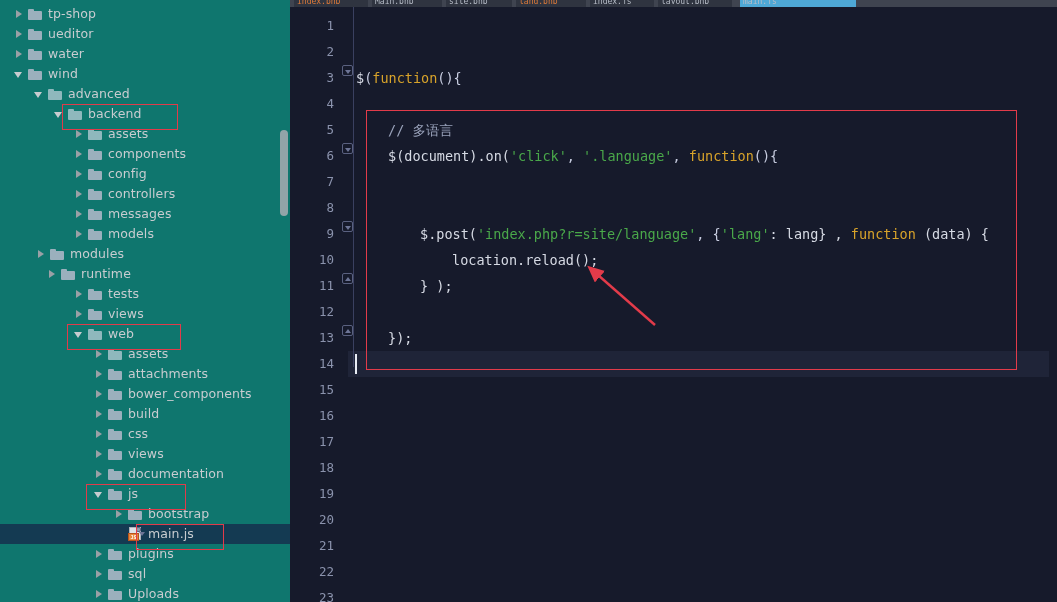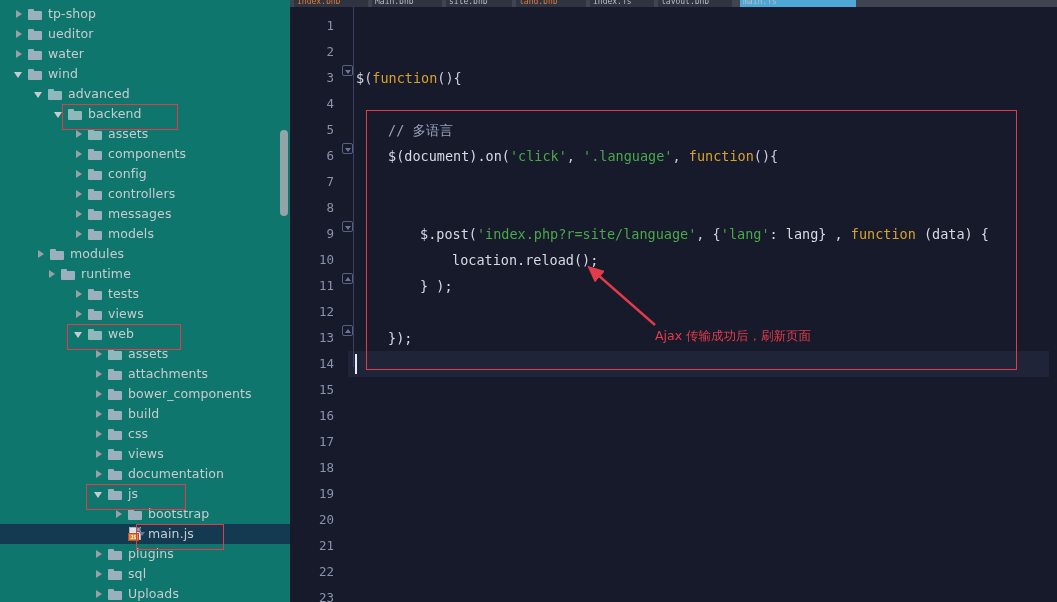--- a/index.html
+++ b/index.html
@@ -431,21 +431,20 @@
 
     <svg id="arrow" width="767" height="602">
       <defs>
         <marker id="ah" markerWidth="7" markerHeight="7" refX="5.5" refY="3.2" orient="auto">
           <path d="M0,0 L7,3.2 L0,6.4 z" fill="#e23b4a"></path>
         </marker>
       </defs>
       <line id="arrow-line" stroke="#e23b4a" stroke-width="2.4" marker-end="url(#ah)" x1="365" y1="325" x2="300" y2="268"></line>
     </svg>
 
-    <div id="annot" style="left: 365px; top: 328px;">Ajax 传输成功后，刷新页面</div>
     <div id="right-edge"></div>
   <div class="fold" style="top: 65px;"></div>
       <div class="fold" style="top: 143px;"></div>
       <div class="fold" style="top: 221px;"></div>
       <div class="fold up" style="top: 273px;"></div>
       <div class="fold up" style="top: 325px;"></div>
     </div>
 </div>
 
 </body></html>

